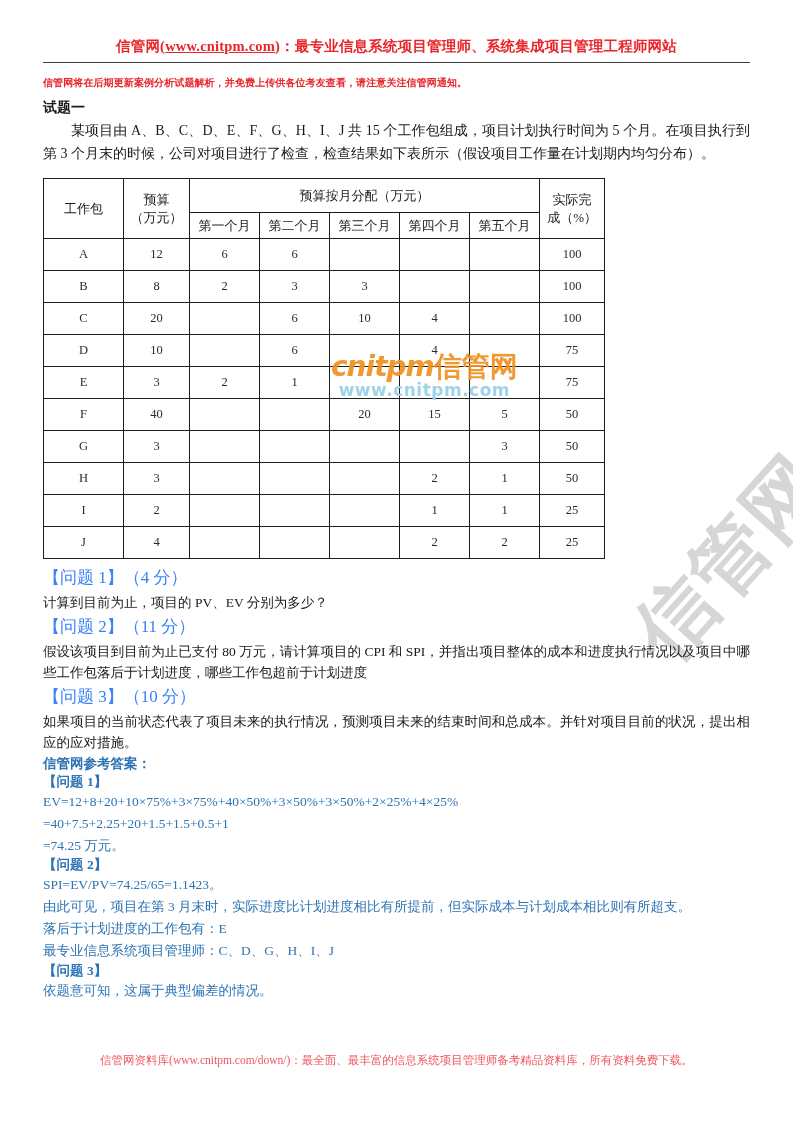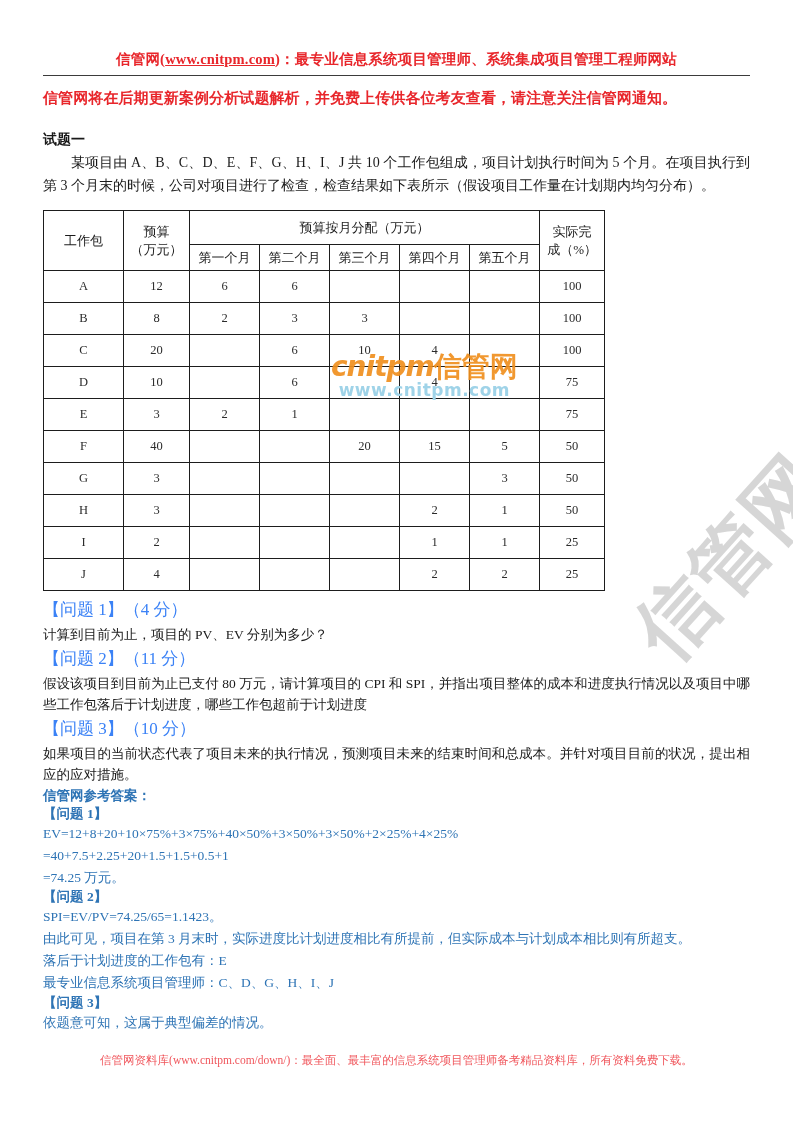--- a/index.html
+++ b/index.html
@@ -85,45 +85,45 @@
     z-index: 2;
     padding: 0 43px;
   }
 
   .site-header {
     text-align: center;
     color: #e8262b;
     font-weight: 700;
     font-size: 14.5px;
     font-family: "Liberation Serif", "DejaVu Serif", serif;
-    padding-top: 50px;
+    padding-top: 37px;
     letter-spacing: .2px;
   }
   .site-header .url {
     text-decoration: underline;
   }
   .header-rule {
     border: none;
     border-top: 1.6px solid #3b3b3b;
     margin: 6px 0 0 0;
     height: 0;
   }
 
   .notice {
     color: #e8262b;
     font-weight: 700;
-    font-size: 15px;
+    font-size: 10px;
     margin-top: 13px;
     letter-spacing: .1px;
   }
 
   .q-title {
     font-weight: 700;
     font-size: 14px;
-    margin-top: 23px;
+    margin-top: 9px;
     color: #1a1a1a;
   }
 
   .para {
     font-size: 14px;
     line-height: 1.62;
     color: #1a1a1a;
     margin-top: 3px;
     text-align: justify;
   }
@@ -212,21 +212,21 @@
   <div class="content">
 
     <div class="site-header">
       <span>信管网(</span><span class="url">www.cnitpm.com</span><span>)：最专业信息系统项目管理师、系统集成项目管理工程师网站</span>
     </div>
     <hr class="header-rule">
 
     <div class="notice">信管网将在后期更新案例分析试题解析，并免费上传供各位考友查看，请注意关注信管网通知。</div>
 
     <div class="q-title">试题一</div>
-    <div class="para indent">某项目由 A、B、C、D、E、F、G、H、I、J 共 10 个工作包组成，项目计划执行时间为 5 个月。在项目执行到第 3 个月末的时候，公司对项目进行了检查，检查结果如下表所示（假设项目工作量在计划期内均匀分布）。</div>
+    <div class="para indent">某项目由 A、B、C、D、E、F、G、H、I、J 共 15 个工作包组成，项目计划执行时间为 5 个月。在项目执行到第 3 个月末的时候，公司对项目进行了检查，检查结果如下表所示（假设项目工作量在计划期内均匀分布）。</div>
 
     <div class="tbl-wrap">
       <table class="wbs">
         <colgroup>
           <col class="c-wp">
             <col class="c-bud">
           <col class="c-m">
             <col class="c-m">
             <col class="c-m">
             <col class="c-m">

